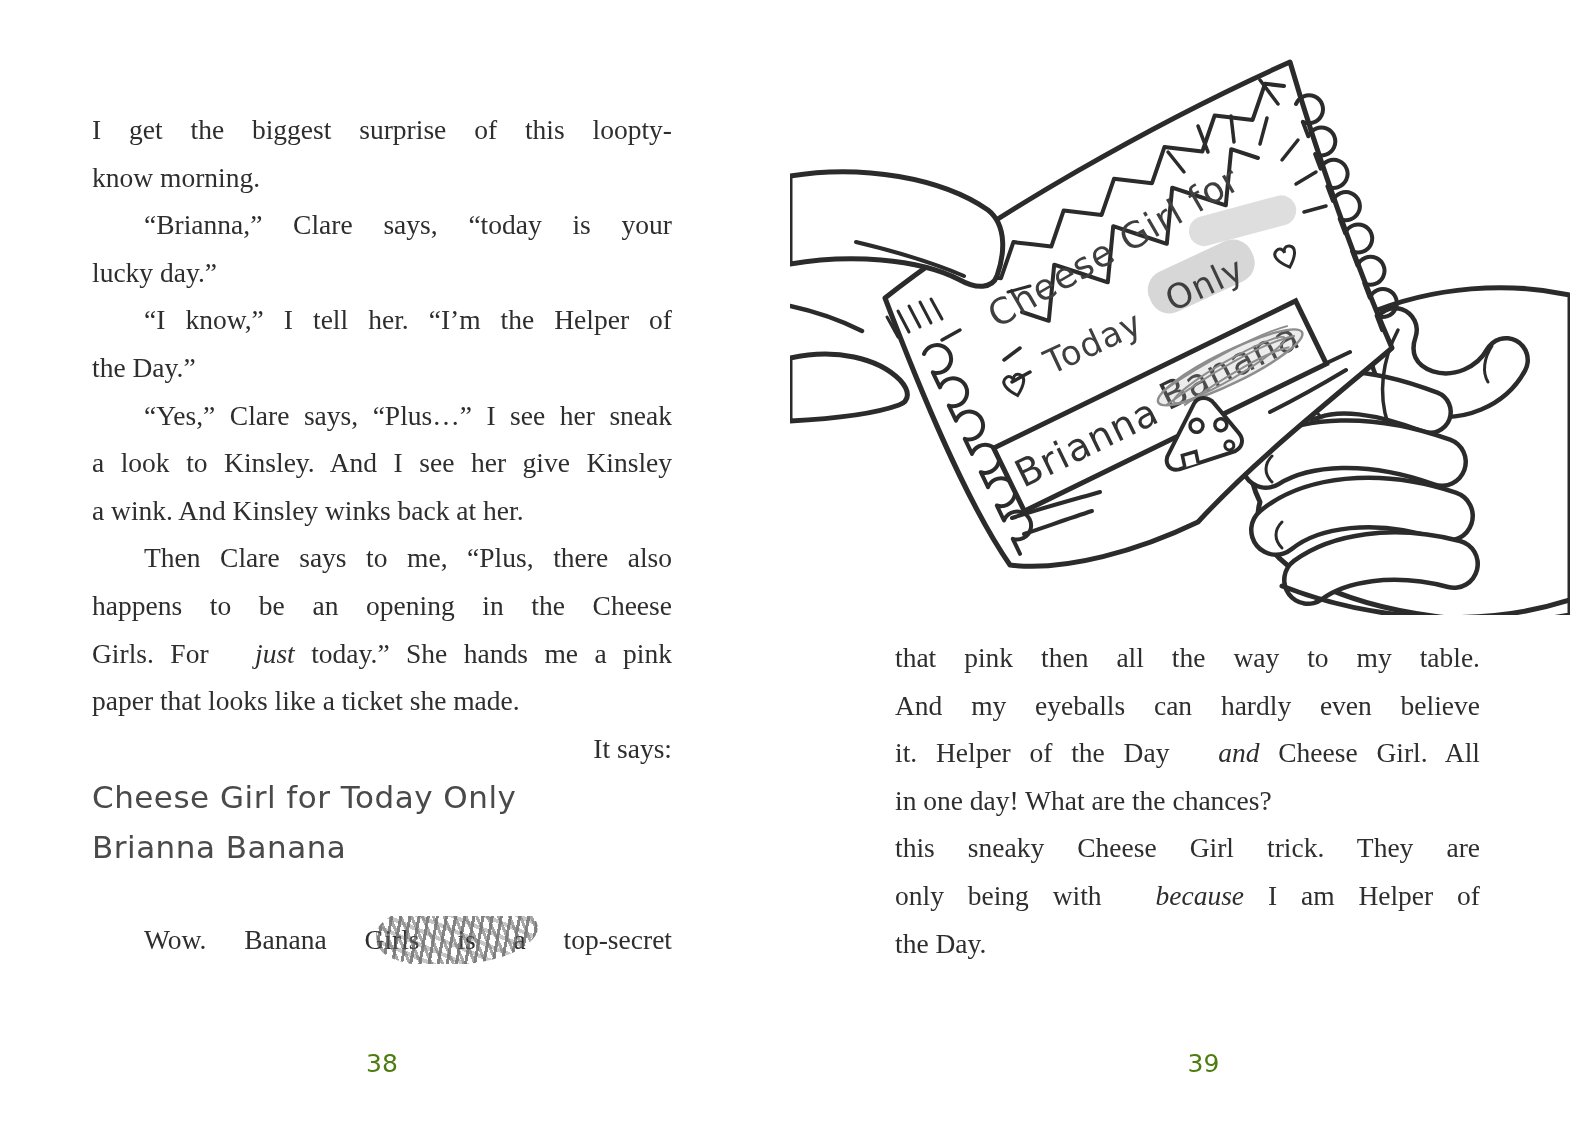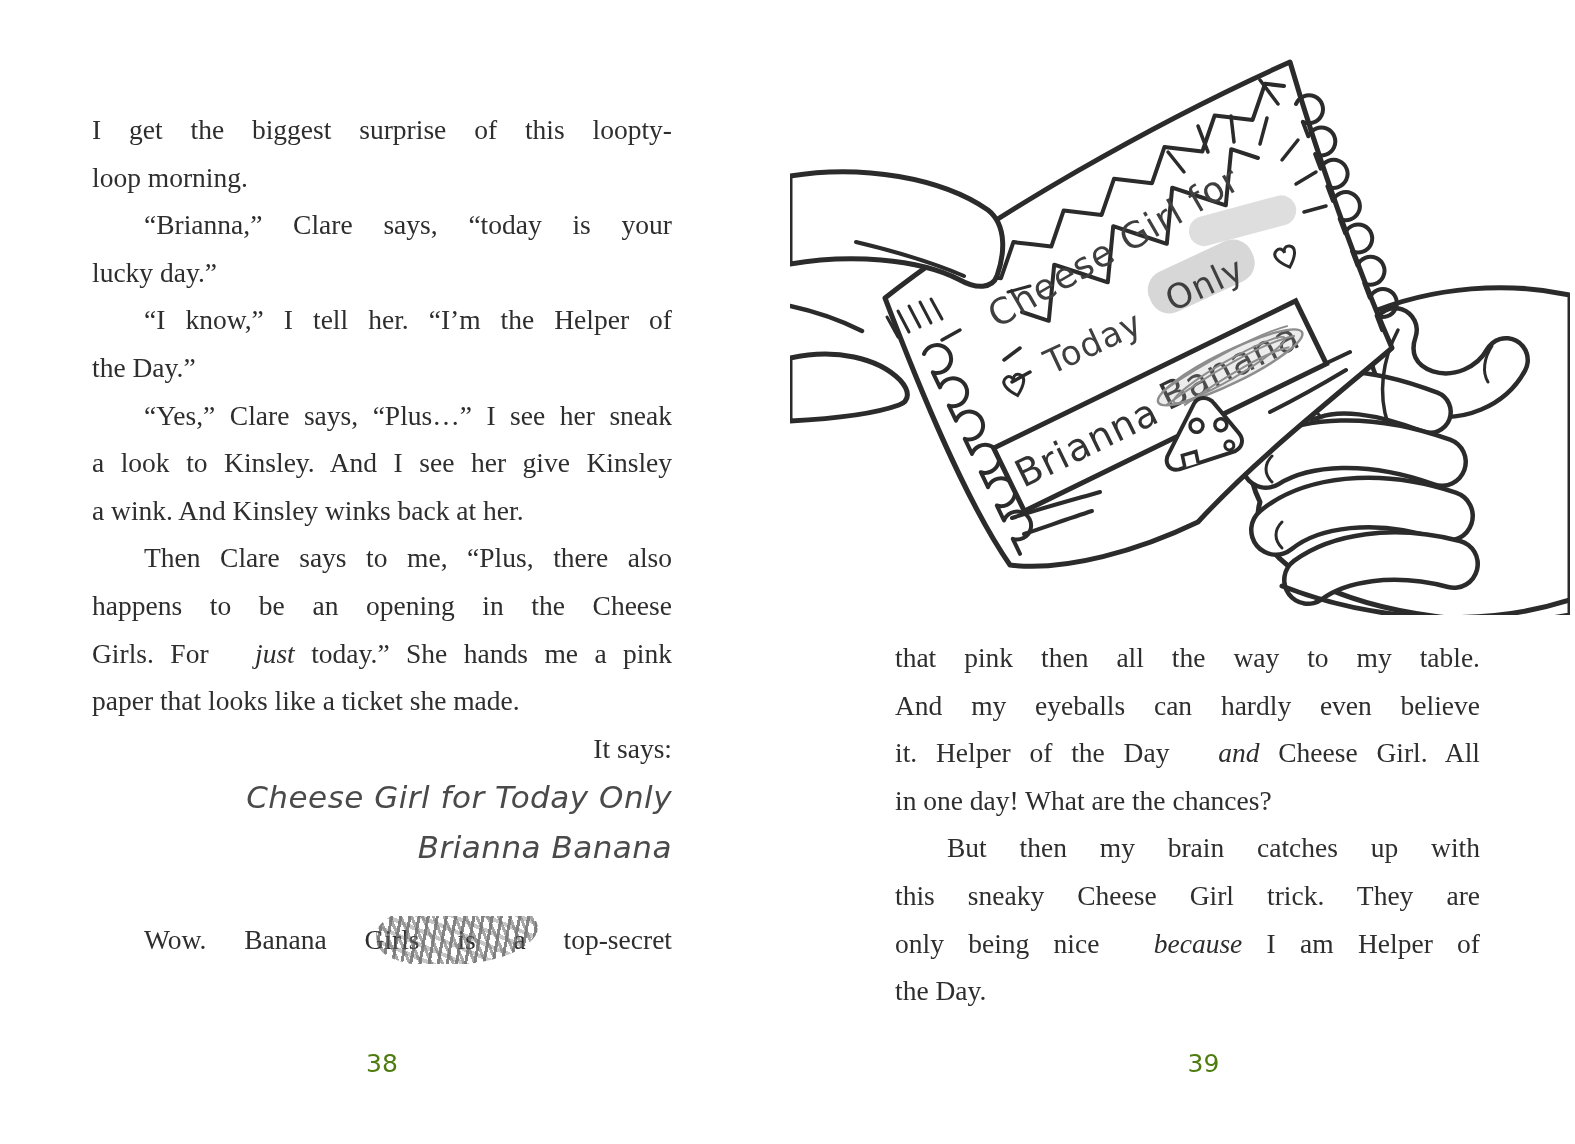--- a/index.html
+++ b/index.html
@@ -10,38 +10,38 @@
   .line.full{text-align:justify;text-align-last:justify;white-space:normal;}
   .line.indent{padding-left:52px;text-align:right;}
   .it{font-style:italic;margin-left:30px;}
   .scribbled{position:relative;}
   .scribbled::after{content:"";position:absolute;left:-16px;right:-12px;top:-24px;bottom:-10px;
     border-radius:46% 54% 50% 48%;transform:rotate(-5deg);opacity:.78;pointer-events:none;
     background:
       repeating-linear-gradient(105deg, rgba(82,82,82,.9) 0 3px, transparent 3px 9px),
       repeating-linear-gradient(72deg, rgba(95,95,95,.7) 0 3px, transparent 3px 10px),
       repeating-linear-gradient(28deg, rgba(110,110,110,.5) 0 4px, transparent 4px 13px);}
-  .hand-line{height:50px;line-height:50px;text-align:right;color:#4a4a4a;
-    font-family:"DejaVu Sans",sans-serif;font-size:31px;letter-spacing:.5px;font-style:italic;}
+  .hand-line{height:50px;line-height:50px;text-align:left;color:#4a4a4a;
+    font-family:"DejaVu Sans",sans-serif;font-size:31px;letter-spacing:.5px;}
   .gap{height:44px;}
   .pagenum{position:absolute;text-align:center;font-family:"DejaVu Sans",sans-serif;
     font-size:25px;color:#4d7c0f;}
   #illus{position:absolute;left:790px;top:30px;}
   .tw{font-family:"DejaVu Sans",sans-serif;fill:#3f3f3f;letter-spacing:1px;}
   .tname{font-family:"DejaVu Sans",sans-serif;fill:#333;font-size:38px;letter-spacing:1px;}
 </style>
 </head>
 <body>
 
 <div class="spread">
 
   <div class="text-col" style="left:92px;top:106px;width:580px">
     <div>
         <div class="line full"><span>I get the biggest surprise of this loopty-</span></div>
-        <div class="line"><span>loop morning.</span></div>
+        <div class="line"><span>know morning.</span></div>
         <div class="line indent full"><span>“Brianna,” Clare says, “today is your</span></div>
         <div class="line"><span>lucky day.”</span></div>
         <div class="line indent full"><span>“I know,” I tell her. “I’m the Helper of</span></div>
         <div class="line"><span>the Day.”</span></div>
         <div class="line indent full"><span>“Yes,” Clare says, “Plus…” I see her sneak</span></div>
         <div class="line full"><span>a look to Kinsley. And I see her give Kinsley</span></div>
         <div class="line"><span>a wink. And Kinsley winks back at her.</span></div>
         <div class="line indent full"><span>Then Clare says to me, “Plus, there also</span></div>
         <div class="line full"><span>happens to be an opening in the Cheese</span></div>
         <div class="line full"><span>Girls. For </span><span class="it">just</span><span> today.” She hands me a pink</span></div>
@@ -56,23 +56,22 @@
       </div>
   </div>
   <div class="pagenum" style="left:92px;top:1049px;width:580px">38</div>
 
   <div class="text-col" style="left:895px;top:634px;width:585px">
     <div>
         <div class="line full"><span>that pink then all the way to my table.</span></div>
         <div class="line full"><span>And my eyeballs can hardly even believe</span></div>
         <div class="line full"><span>it. Helper of the Day </span><span class="it">and</span><span> Cheese Girl. All</span></div>
         <div class="line"><span>in one day! What are the chances?</span></div>
-        <div class="line indent full"><span>But then my brain catches up with</span></div>
         <div class="line full"><span>this sneaky Cheese Girl trick. They are</span></div>
-        <div class="line full"><span>only being nice </span><span class="it">because</span><span> I am Helper of</span></div>
+        <div class="line full"><span>only being with </span><span class="it">because</span><span> I am Helper of</span></div>
         <div class="line"><span>the Day.</span></div>
       </div>
   </div>
   <div class="pagenum" style="left:911px;top:1049px;width:585px">39</div>
 
   <svg id="illus" width="780" height="585" viewBox="0 0 780 585">
 
     <g id="gHandR">
       <path d="M 575,285 C 645,255 720,252 780,265 L 780,585 C 700,600 585,585 520,550
                C 480,528 462,500 470,472 C 455,442 458,412 474,390 C 484,358 515,325 548,305

